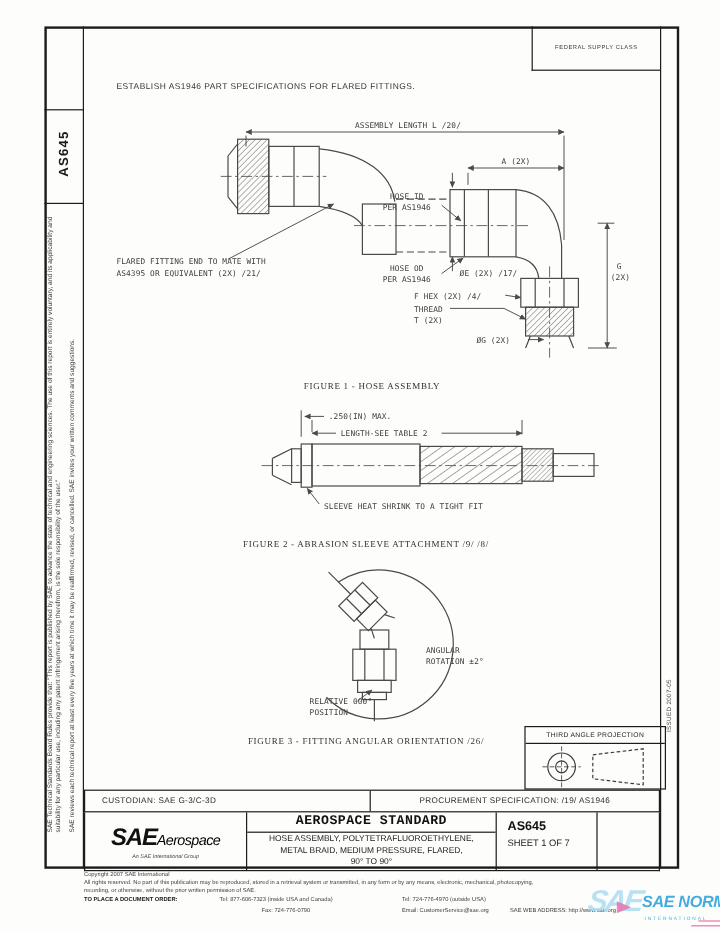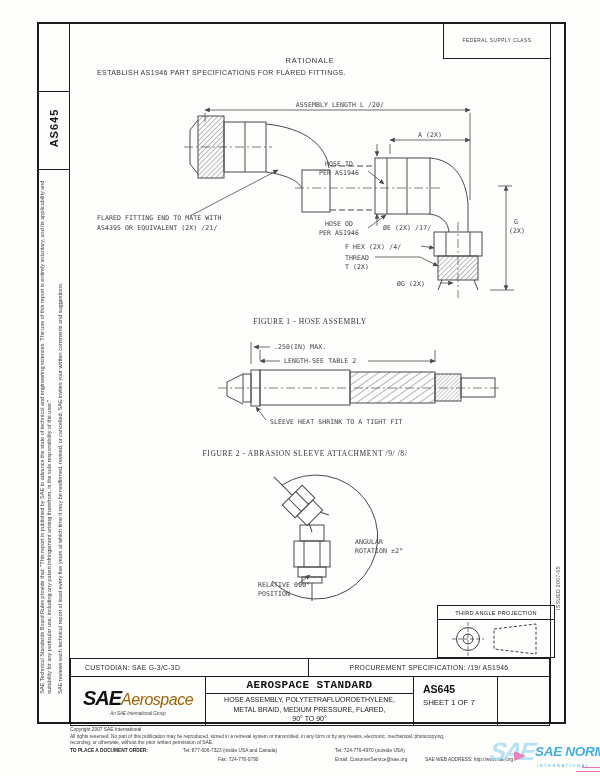--- a/index.html
+++ b/index.html
@@ -39,21 +39,21 @@
   
   .rowA{left:70px;top:658px;width:480px;height:19px;border:1.5px solid #1c1c1c;box-sizing:border-box;display:flex;}
   .rowA .custodian{width:238px;border-right:1.5px solid #1c1c1c;box-sizing:border-box;display:flex;align-items:center;
                    padding-left:14px;font-size:6.8px;letter-spacing:.3px;}
   .rowA .procurement{flex:1;display:flex;align-items:center;justify-content:center;font-size:6.8px;letter-spacing:.3px;}
   .rowB{left:70px;top:677px;width:480px;height:49px;border:1.5px solid #1c1c1c;border-top:none;box-sizing:border-box;display:flex;}
   .logo-cell{width:135px;border-right:1.5px solid #1c1c1c;box-sizing:border-box;display:flex;flex-direction:column;
              align-items:center;justify-content:center;}
   .logo-line{white-space:nowrap;}
   .logo-sae{font-weight:bold;font-style:italic;font-size:20px;letter-spacing:-1px;color:#111;}
-  .logo-aero{font-style:italic;font-size:16px;color:#a16207;letter-spacing:-.5px;}
+  .logo-aero{font-style:italic;font-size:12px;color:#000000;letter-spacing:-.5px;}
   .logo-sub{font-size:4.5px;font-style:italic;color:#444;margin-top:1px;}
   .title-cell{width:208px;border-right:1.5px solid #1c1c1c;box-sizing:border-box;display:flex;flex-direction:column;}
   .std-head{height:16px;border-bottom:1.2px solid #1c1c1c;display:flex;align-items:center;justify-content:center;
             font-weight:bold;font-size:11px;letter-spacing:.4px;color:#111;font-family:Liberation Mono, monospace;}
   .std-title{flex:1;display:flex;flex-direction:column;align-items:center;justify-content:center;
              font-size:7px;line-height:1.35;color:#222;text-align:center;}
   .num-cell{width:84px;border-right:1.5px solid #1c1c1c;box-sizing:border-box;padding:6px 0 0 9px;}
   .doc-num{font-weight:bold;font-size:10.5px;color:#111;}
   .sheet-info{font-size:7.8px;color:#222;margin-top:3px;}
   .empty-cell{flex:1;}
@@ -87,21 +87,20 @@
   <div class="abs issued-side">ISSUED 2007-05</div>
   <div class="abs left-disclaimer">
     <p>SAE Technical Standards Board Rules provide that: "This report is published by SAE to advance the state of technical and engineering sciences. The use of this report is entirely voluntary, and its applicability and suitability for any particular use, including any patent infringement arising therefrom, is the sole responsibility of the user."</p>
     <p>SAE reviews each technical report at least every five years at which time it may be reaffirmed, revised, or cancelled. SAE invites your written comments and suggestions.</p>
   </div>
 
   <div class="abs fsc-box">
     <span class="fsc-text">FEDERAL SUPPLY CLASS</span>
   </div>
 
-  <div class="abs rationale-h">RATIONALE</div>
   <div class="abs rationale-b">ESTABLISH AS1946 PART SPECIFICATIONS FOR FLARED FITTINGS.</div>
 
   <svg class="abs" style="left:90px;top:100px" width="458" height="212" viewBox="0 0 458 212">
     <defs>
       <marker id="m1" markerWidth="7" markerHeight="7" refX="6" refY="3" orient="auto-start-reverse">
         <path d="M0,0 L6.5,3 L0,6 Z" fill="#4a4a4a"></path>
       </marker>
       <pattern id="p1" patternUnits="userSpaceOnUse" width="3.5" height="3.5" patternTransform="rotate(45)">
         <line x1="0" y1="0" x2="0" y2="3.5" stroke="#5c5c5c" stroke-width="0.8"></line>
       </pattern>
@@ -237,20 +236,21 @@
         <rect x="72" y="114" width="20" height="6"></rect>
         <path d="M82,120 V138"></path>
       </g>
       <path d="M68,121 L80,112" marker-end="url(#m3)" stroke-width="0.8"></path>
     </g>
     <text class="dl" x="125" y="81">ANGULAR</text>
     <text class="dl" x="125" y="90">ROTATION ±2°</text>
     <text class="dl" x="28" y="124">RELATIVE 000°</text>
     <text class="dl" x="28" y="133">POSITION</text>
   </svg>
+  <div class="abs caption cap3">FIGURE 3 - FITTING ANGULAR ORIENTATION /26/</div>
 
   <div class="abs proj-box">
     <div class="proj-title">THIRD ANGLE PROJECTION</div>
     <svg width="115" height="38" viewBox="0 0 115 38">
       <g stroke="#3d3d3d" stroke-width="1" fill="none">
         <circle cx="30" cy="19" r="5"></circle>
         <circle cx="30" cy="19" r="11.5"></circle>
         <path d="M30,2 V36" stroke-dasharray="4,2" stroke-width="0.7"></path>
         <path d="M14,19 H46" stroke-dasharray="4,2" stroke-width="0.7"></path>
         <path d="M56,9 L98,4 L98,34 L56,29 Z" stroke-dasharray="3,2"></path>

